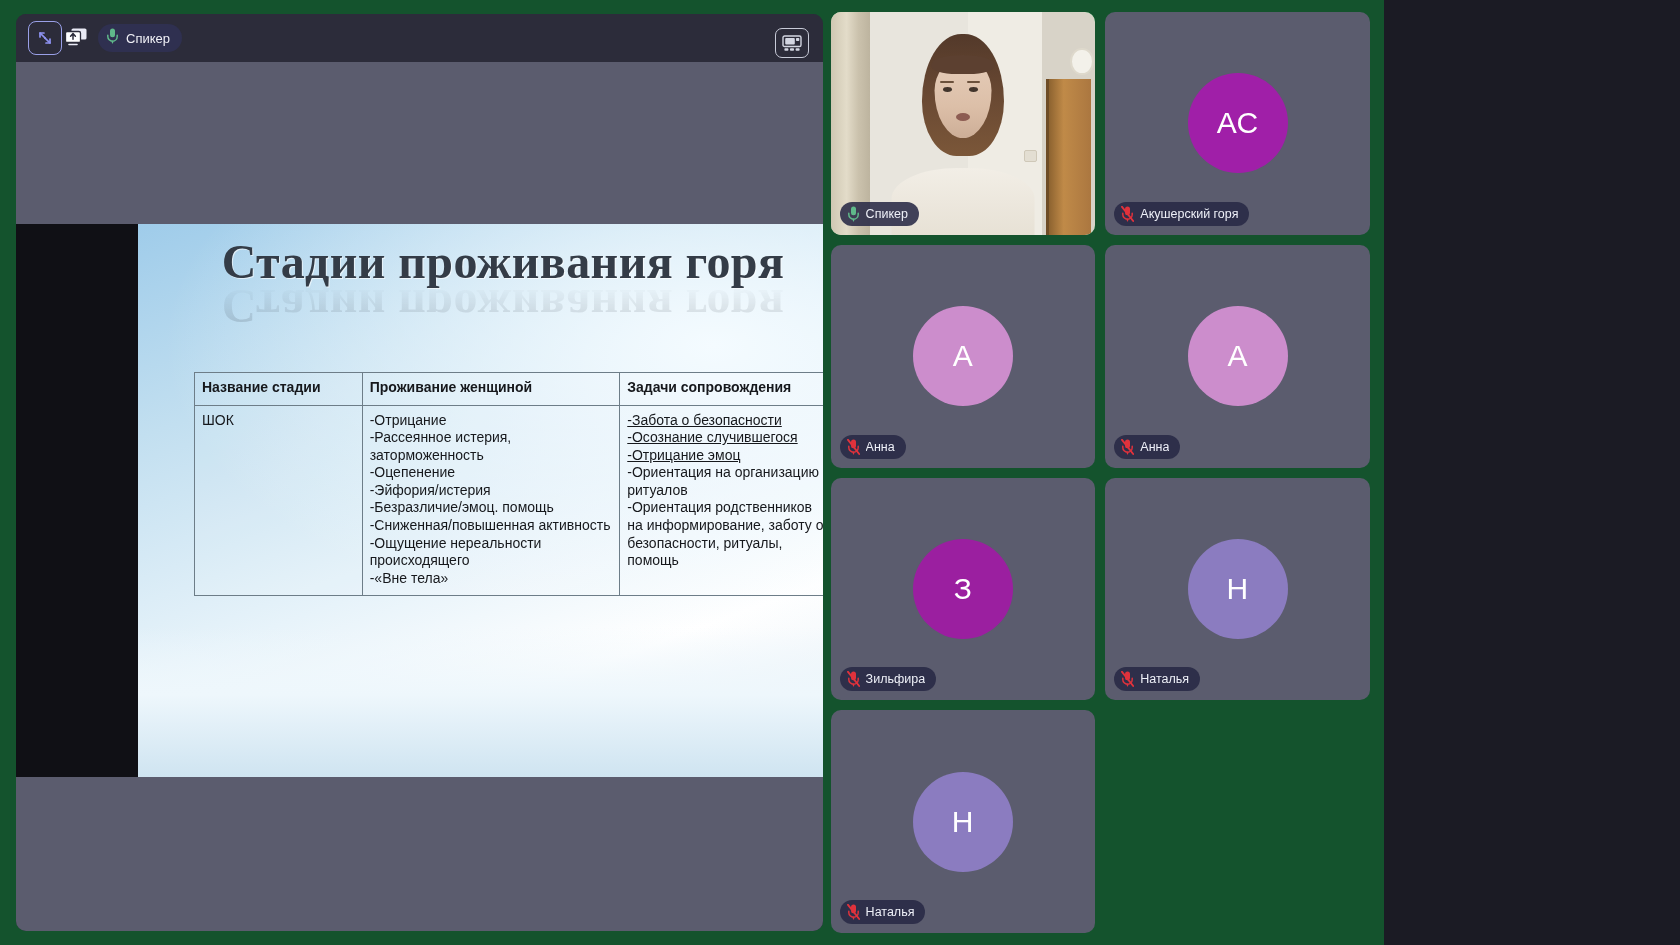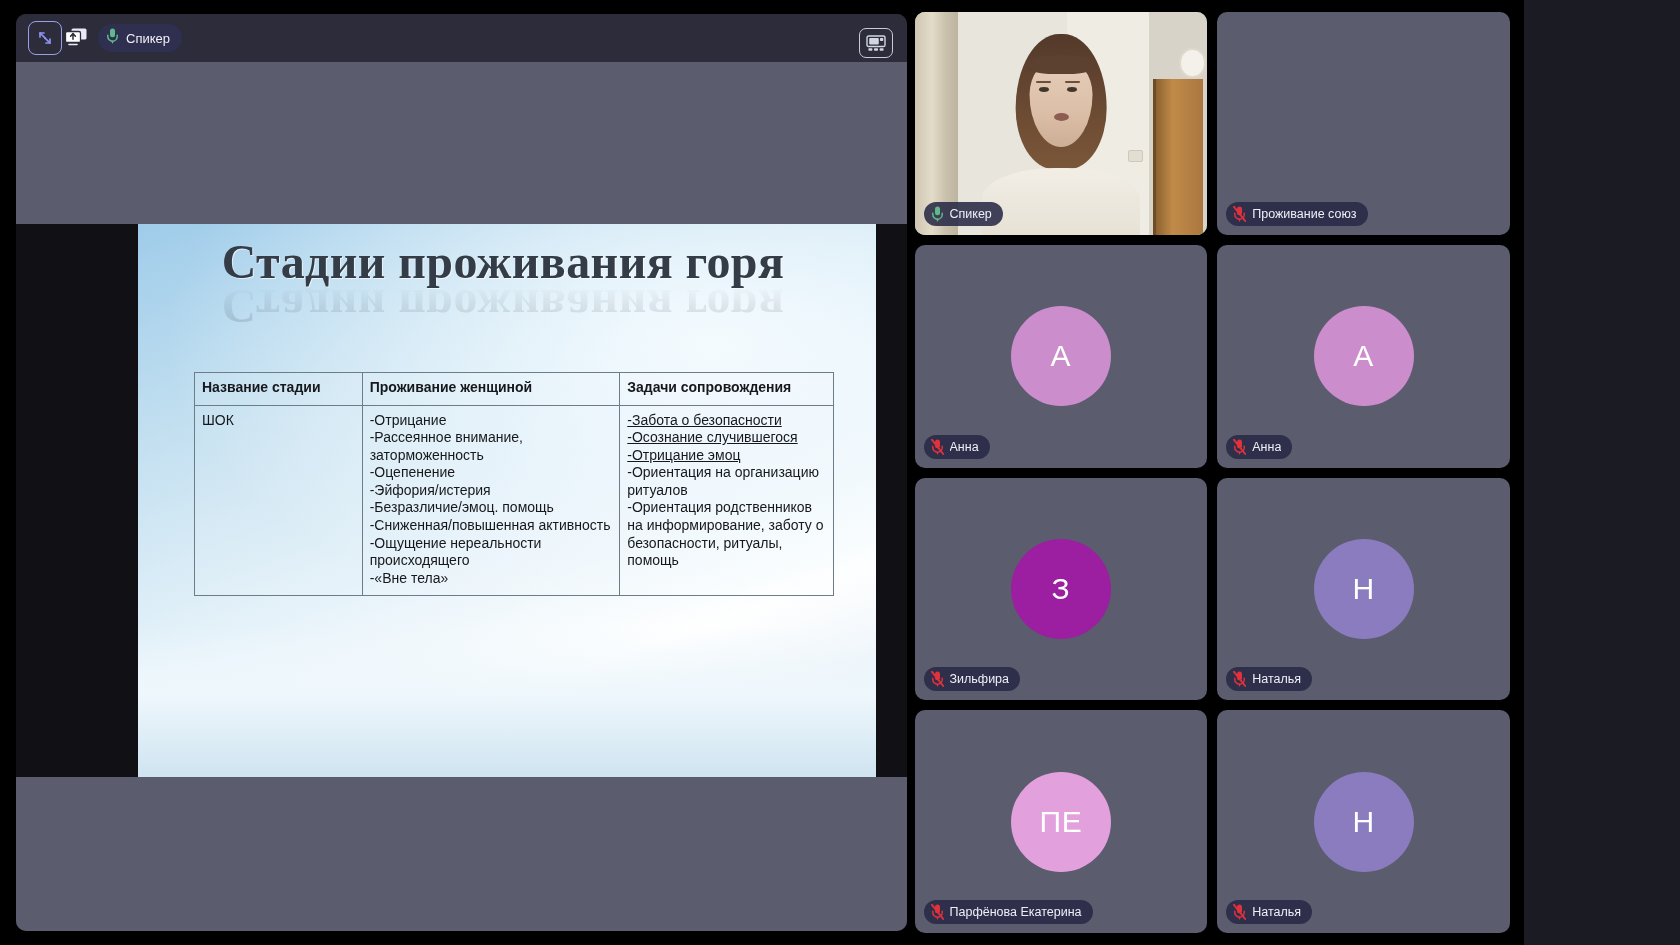--- a/index.html
+++ b/index.html
@@ -4,22 +4,22 @@
 <style>
   * { box-sizing: border-box; margin: 0; padding: 0; }
   html, body {
     width: 1680px; height: 945px;
     background: #1b1b24;
     font-family: "Liberation Sans", sans-serif;
     overflow: hidden;
   }
   #app {
     position: relative;
-    width: 1524px; height: 945px;
-    background: #000000;
+    width: 1384px; height: 945px;
+    background: #14532d;
     display: flex;
   }
 
   
   .stage {
     position: relative;
     width: 1000px;
     height: 945px;
     padding: 14px 0 14px 16px;
   }
@@ -357,21 +357,21 @@
               <th class="col-a">Название стадии</th>
               <th class="col-b">Проживание женщиной</th>
               <th class="col-c">Задачи сопровождения</th>
             </tr>
           </thead>
           <tbody id="stages-body">
   <tr>
     <td class="col-a">ШОК</td>
     <td class="col-b">
                   <span class="cell-line b">-Отрицание</span>
-                  <span class="cell-line">-Рассеянное внимание, заторможенность</span>
+                  <span class="cell-line">-Рассеянное истерия, заторможенность</span>
                   <span class="cell-line">-Оцепенение</span>
                   <span class="cell-line">-Эйфория/истерия</span>
                   <span class="cell-line">-Безразличие/эмоц. помощь</span>
                   <span class="cell-line">-Сниженная/повышенная активность</span>
                   <span class="cell-line">-Ощущение нереальности происходящего</span>
                   <span class="cell-line">-«Вне тела»</span>
                 </td>
     <td class="col-c">
                   <span class="cell-line u">-Забота о безопасности</span>
                   <span class="cell-line u">-Осознание случившегося</span>
@@ -409,28 +409,29 @@
       <svg class="mic" viewBox="0 0 13 16" fill="#5fb98a">
     <rect x="4" y="0.6" width="5" height="8.6" rx="2.5"></rect>
     <path d="M1.8 7.3v1.2a4.7 4.7 0 0 0 9.4 0V7.3" fill="none" stroke="#5fb98a" stroke-width="1.5" stroke-linecap="round"></path>
     <rect x="5.8" y="12.6" width="1.4" height="2.8" rx="0.6"></rect>
 
   </svg>
       <span class="nm">Спикер</span>
     </div>
   </div>
   <div class="tile">
-    <div class="name-pill">
-      <svg class="mic" viewBox="0 0 13 16" fill="#e0323c">
-    <rect x="4" y="0.6" width="5" height="8.6" rx="2.5"></rect>
-    <path d="M1.8 7.3v1.2a4.7 4.7 0 0 0 9.4 0V7.3" fill="none" stroke="#e0323c" stroke-width="1.5" stroke-linecap="round"></path>
-    <rect x="5.8" y="12.6" width="1.4" height="2.8" rx="0.6"></rect>
-    <path d="M1 0.8L12.2 15" stroke="#e0323c" stroke-width="1.9" stroke-linecap="round"></path>
-  </svg>
-      <span class="nm">Проживание союз</span>
+    <div class="avatar" style="background:#a01fa8">АС</div>
+    <div class="name-pill">
+      <svg class="mic" viewBox="0 0 13 16" fill="#e0323c">
+    <rect x="4" y="0.6" width="5" height="8.6" rx="2.5"></rect>
+    <path d="M1.8 7.3v1.2a4.7 4.7 0 0 0 9.4 0V7.3" fill="none" stroke="#e0323c" stroke-width="1.5" stroke-linecap="round"></path>
+    <rect x="5.8" y="12.6" width="1.4" height="2.8" rx="0.6"></rect>
+    <path d="M1 0.8L12.2 15" stroke="#e0323c" stroke-width="1.9" stroke-linecap="round"></path>
+  </svg>
+      <span class="nm">Акушерский горя</span>
     </div>
   </div>
   <div class="tile">
     <div class="avatar" style="background:#cc8dcc">А</div>
     <div class="name-pill">
       <svg class="mic" viewBox="0 0 13 16" fill="#e0323c">
     <rect x="4" y="0.6" width="5" height="8.6" rx="2.5"></rect>
     <path d="M1.8 7.3v1.2a4.7 4.7 0 0 0 9.4 0V7.3" fill="none" stroke="#e0323c" stroke-width="1.5" stroke-linecap="round"></path>
     <rect x="5.8" y="12.6" width="1.4" height="2.8" rx="0.6"></rect>
     <path d="M1 0.8L12.2 15" stroke="#e0323c" stroke-width="1.9" stroke-linecap="round"></path>
@@ -468,32 +469,20 @@
       <svg class="mic" viewBox="0 0 13 16" fill="#e0323c">
     <rect x="4" y="0.6" width="5" height="8.6" rx="2.5"></rect>
     <path d="M1.8 7.3v1.2a4.7 4.7 0 0 0 9.4 0V7.3" fill="none" stroke="#e0323c" stroke-width="1.5" stroke-linecap="round"></path>
     <rect x="5.8" y="12.6" width="1.4" height="2.8" rx="0.6"></rect>
     <path d="M1 0.8L12.2 15" stroke="#e0323c" stroke-width="1.9" stroke-linecap="round"></path>
   </svg>
       <span class="nm">Наталья</span>
     </div>
   </div>
   <div class="tile">
-    <div class="avatar" style="background:#e2a0dd">ПЕ</div>
-    <div class="name-pill">
-      <svg class="mic" viewBox="0 0 13 16" fill="#e0323c">
-    <rect x="4" y="0.6" width="5" height="8.6" rx="2.5"></rect>
-    <path d="M1.8 7.3v1.2a4.7 4.7 0 0 0 9.4 0V7.3" fill="none" stroke="#e0323c" stroke-width="1.5" stroke-linecap="round"></path>
-    <rect x="5.8" y="12.6" width="1.4" height="2.8" rx="0.6"></rect>
-    <path d="M1 0.8L12.2 15" stroke="#e0323c" stroke-width="1.9" stroke-linecap="round"></path>
-  </svg>
-      <span class="nm">Парфёнова Екатерина</span>
-    </div>
-  </div>
-  <div class="tile">
     <div class="avatar" style="background:#8b7cc0">Н</div>
     <div class="name-pill">
       <svg class="mic" viewBox="0 0 13 16" fill="#e0323c">
     <rect x="4" y="0.6" width="5" height="8.6" rx="2.5"></rect>
     <path d="M1.8 7.3v1.2a4.7 4.7 0 0 0 9.4 0V7.3" fill="none" stroke="#e0323c" stroke-width="1.5" stroke-linecap="round"></path>
     <rect x="5.8" y="12.6" width="1.4" height="2.8" rx="0.6"></rect>
     <path d="M1 0.8L12.2 15" stroke="#e0323c" stroke-width="1.9" stroke-linecap="round"></path>
   </svg>
       <span class="nm">Наталья</span>
     </div>

